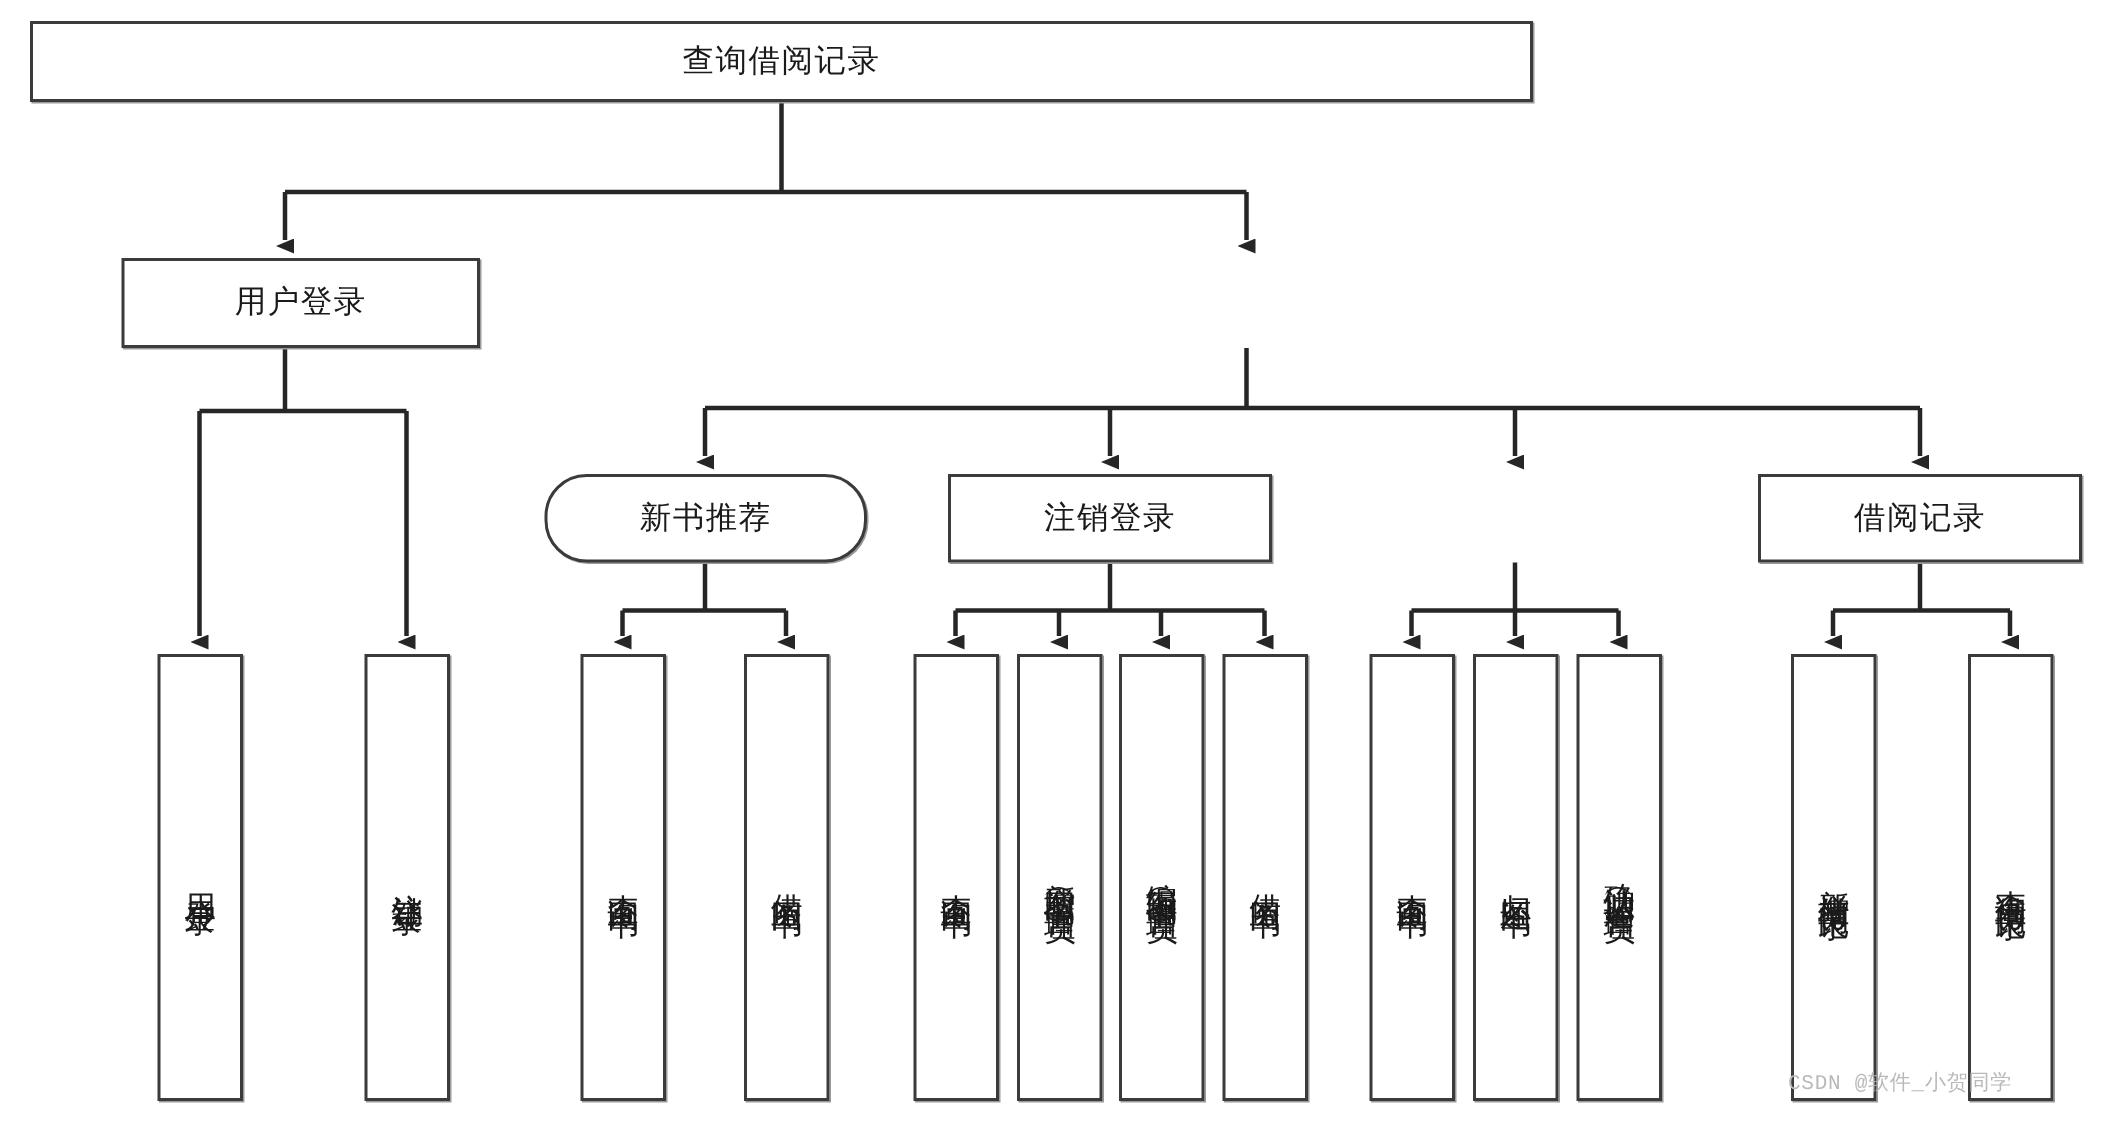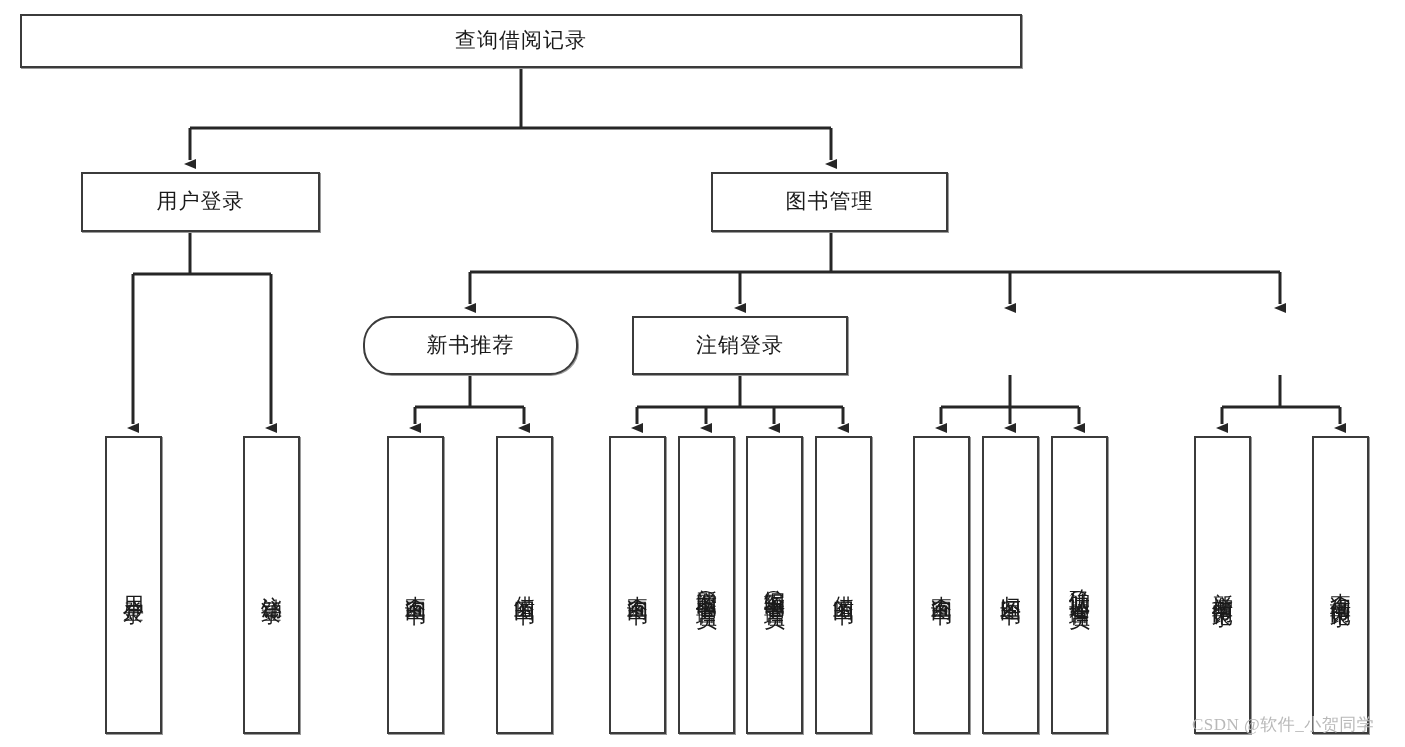--- a/index.html
+++ b/index.html
@@ -50,23 +50,23 @@
   }
   .node.vert .vlabel {
     writing-mode: vertical-rl;
     text-orientation: upright;
     display: block;
   }
   #watermark {
     position: absolute;
     left: 1192px;
     top: 713px;
-    font-size: 17px;
+    font-size: 14px;
     color: #b9b9b9;
-    font-family: Liberation Serif, serif;
+    font-family: Liberation Mono, monospace;
     white-space: nowrap;
     letter-spacing: 0.5px;
   }
 </style>
 </head>
 <body>
 
 <div id="canvas">
 
   <svg id="edges" viewBox="0 0 1405 747" width="1405" height="747">
@@ -119,29 +119,29 @@
     </g>
   </svg>
 
   <div class="node horiz" style="left:20px; top:14px; width:1002px; height:54px;">
     <span>查询借阅记录</span>
   </div>
 
   <div class="node horiz" style="left:81px; top:172px; width:239px; height:60px;">
     <span>用户登录</span>
   </div>
-  <div class="node horiz" style="left:711px; top:172px; width:237px; height:60px;">
-    <span>图书管理</span>
-  </div>
 
   <div class="node horiz" style="left:363px; top:316px; width:215px; height:59px;border-radius:28px;">
     <span>新书推荐</span>
   </div>
   <div class="node horiz" style="left:632px; top:316px; width:216px; height:59px;">
     <span>注销登录</span>
+  </div>
+  <div class="node horiz" style="left:1172px; top:316px; width:216px; height:59px;">
+    <span>借阅记录</span>
   </div>
 
   <div class="node vert" style="left:105px; top:436px; width:57px; height:298px;">
     <span class="vlabel">用户登录</span>
   </div>
   <div class="node vert" style="left:243px; top:436px; width:57px; height:298px;">
     <span class="vlabel">注销登录</span>
   </div>
 
   <div class="node vert" style="left:387px; top:436px; width:57px; height:298px;">

